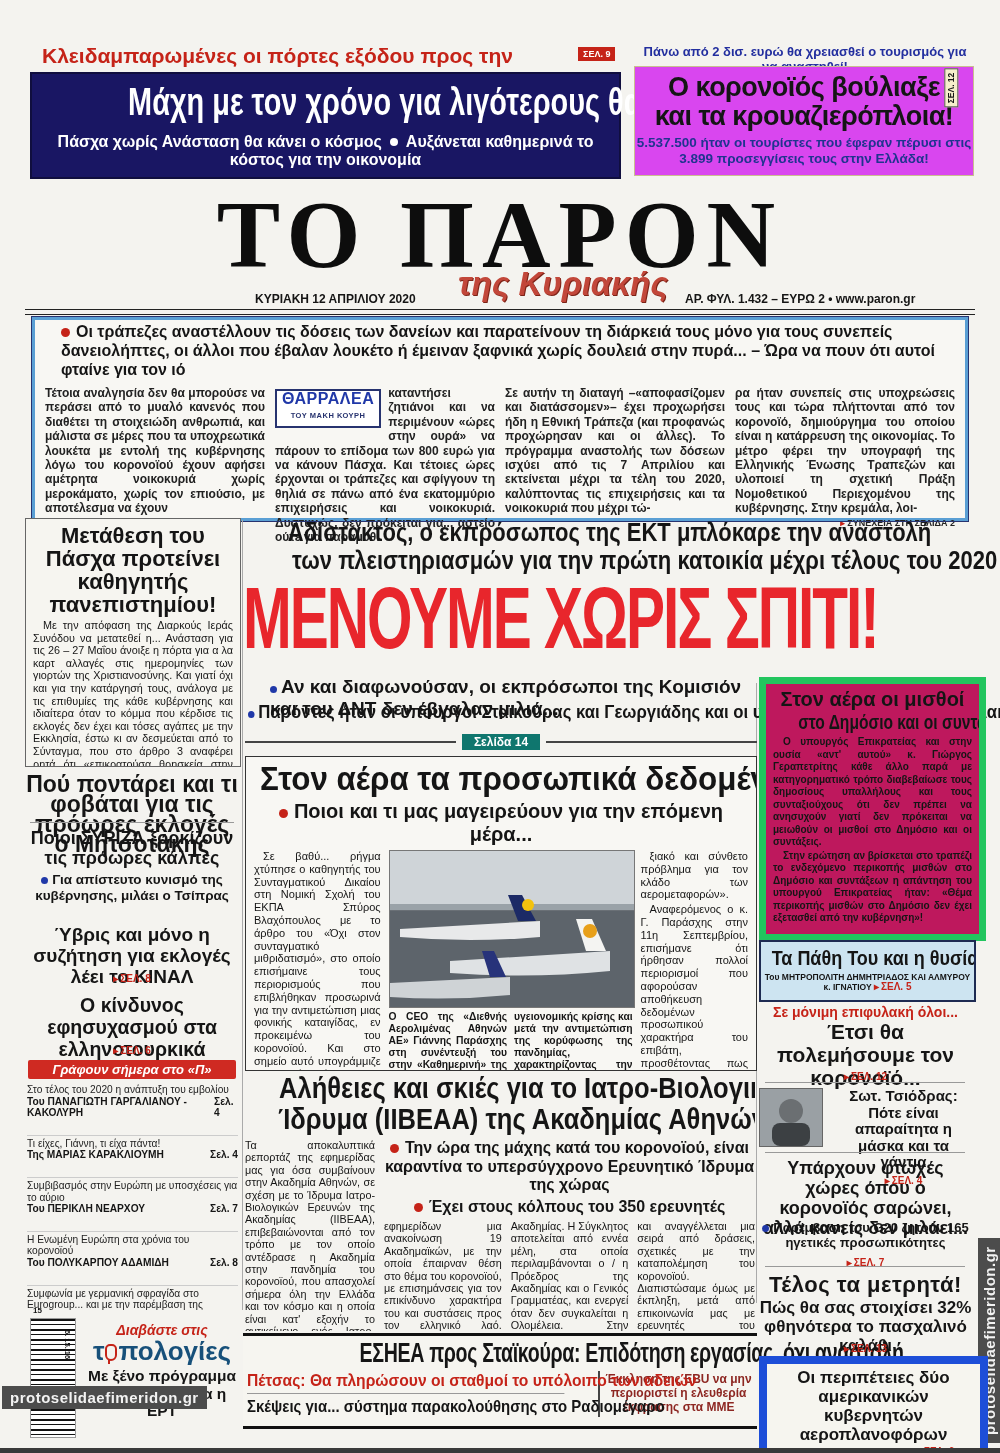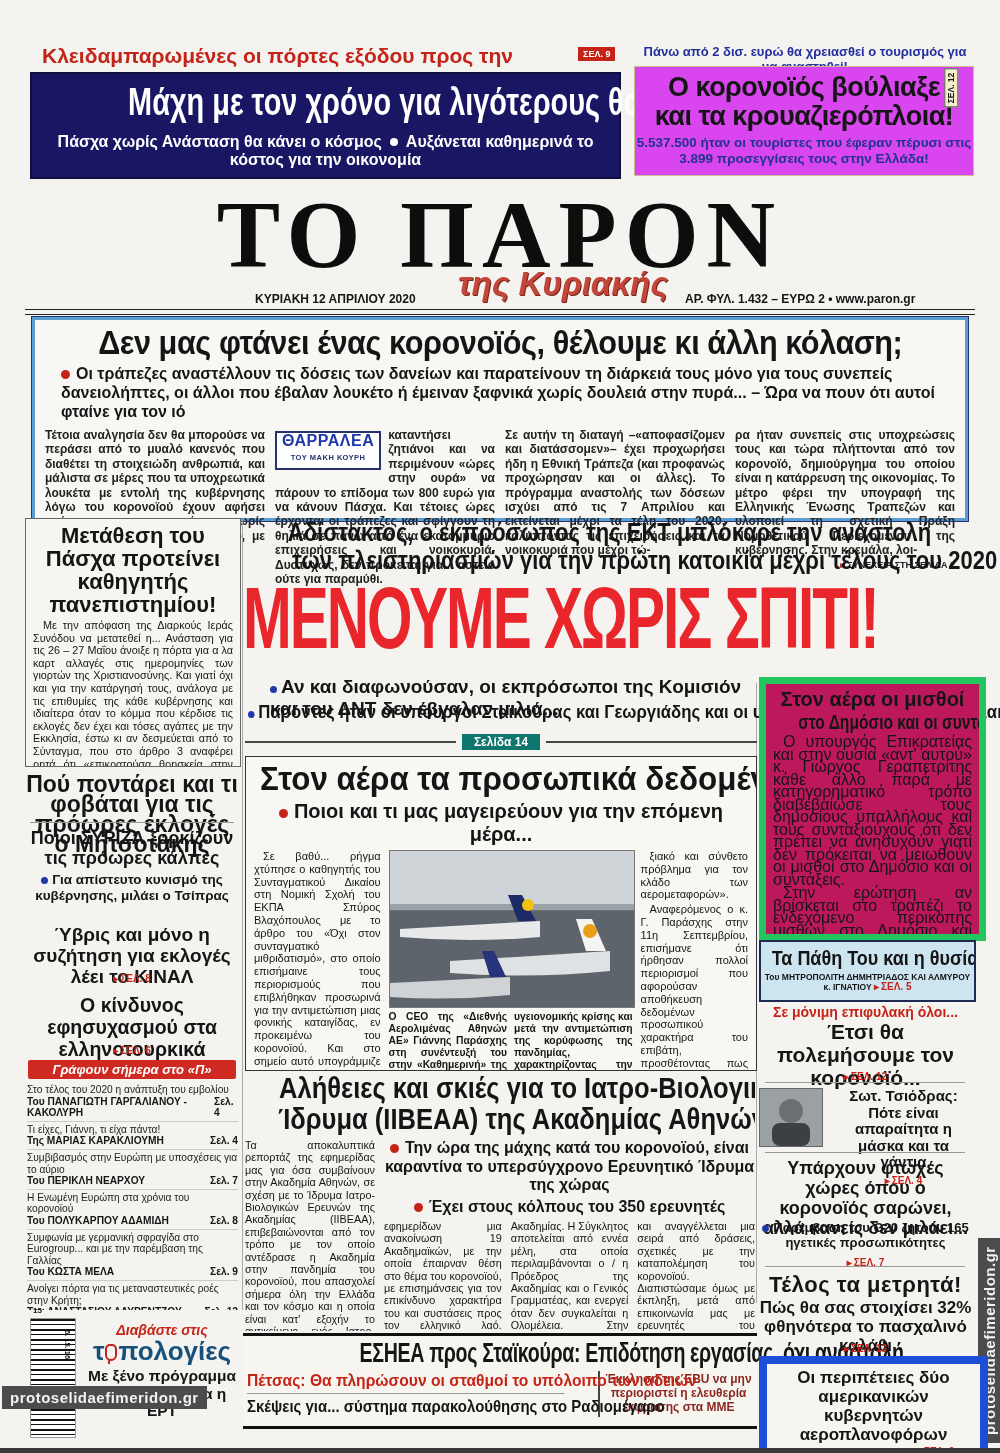--- a/index.html
+++ b/index.html
@@ -66,21 +66,21 @@
   .bdot{display:inline-block;width:7px;height:7px;border-radius:50%;background:#2038a8;margin-right:4px;}
   #sb3k{left:25px;top:906px;width:214px;font-size:13.5px;font-weight:bold;color:#c52318;text-align:center;}
   #sb3{left:25px;top:924px;width:214px;font-size:19px;line-height:21px;}
   .pref{color:#c52318;font-weight:bold;font-size:10px;}
   .pref::before{content:"▸";margin-right:2px;}
   #sb3p{left:25px;top:968px;width:214px;text-align:center;}
   #sb4{left:25px;top:994px;width:214px;font-size:19.5px;line-height:22px;}
   #sb4p{left:25px;top:1040px;width:214px;text-align:center;}
   #contrib-banner{left:28px;top:1060px;width:208px;background:#cf2a22;color:#fff;font-size:13px;font-weight:bold;font-style:italic;text-align:center;padding:2px 0;border-radius:2px;}
   #contrib{left:27px;top:1082px;width:211px;height:228px;overflow:hidden;font-size:10.2px;line-height:11.6px;}
-  #contrib .it{border-bottom:1px solid #ccc;padding:2px 0 2px;}
+  #contrib .it{border-bottom:1px solid #ccc;padding:2px 0 16px;}
   #contrib .ti{color:#222;}
   #contrib .au{font-weight:bold;display:flex;justify-content:space-between;}
   #contrib .au .pg{font-weight:bold;}
 
   
   #barcode{left:30px;top:1318px;width:44px;height:118px;background:#fff;border:1px solid #999;
     background-image:repeating-linear-gradient(to bottom,#111 0 2px,#fff 2px 5px,#111 5px 6px,#fff 6px 10px);}
   #barcode-num{left:33px;top:1306px;font-size:8px;font-weight:bold;}
   #barcode-side{left:72px;top:1330px;font-size:7.5px;font-weight:bold;transform:rotate(90deg);transform-origin:left top;}
   #typogies{left:82px;top:1322px;width:160px;text-align:center;}
@@ -134,21 +134,21 @@
   #esiea-l{width:345px;padding-left:4px;}
   #esiea-l .r1{color:#c52318;font-size:17px;font-weight:bold;border-bottom:1px solid #999;padding-bottom:2px;white-space:nowrap;transform:scaleX(.92);transform-origin:left;}
   #esiea-l .r2{font-size:17px;font-weight:bold;margin-top:3px;white-space:nowrap;transform:scaleX(.88);transform-origin:left;}
   #esiea-r{flex:1;border-left:2px solid #444;margin-left:6px;padding:1px 4px 0;text-align:center;font-size:12px;line-height:14px;font-weight:bold;color:#8d2722;}
 
   
   #sal-box{left:759px;top:677px;width:213px;height:250px;border:7px solid #22c55e;background:#be185d;overflow:hidden;}
   #sal-box .t{text-align:center;font-weight:bold;margin-top:4px;}
   #sal-box .t .l1{font-size:20px;}
   #sal-box .t .l2{font-size:20px;white-space:nowrap;transform:scaleX(.78);}
-  #sal-box .b{font-size:16px;line-height:12.5px;font-weight:normal;text-align:justify;margin:2px 7px 0;}
+  #sal-box .b{font-size:10px;line-height:12.5px;font-weight:bold;text-align:justify;margin:2px 7px 0;}
   #sal-box .b p{margin:0 0 1px;text-indent:10px;}
   #pathi{left:759px;top:940px;width:213px;height:58px;background:#cde4f1;border:2px solid #1d2a52;text-align:center;overflow:hidden;}
   #pathi .t{font-size:20px;font-weight:bold;white-space:nowrap;transform:scaleX(.9);margin-top:5px;}
   #pathi .a{font-size:8.5px;font-weight:bold;line-height:10px;margin-top:2px;}
   #alertk{left:759px;top:1004px;width:213px;font-size:14px;font-weight:bold;color:#c52318;text-align:center;}
   #fight{left:759px;top:1020px;width:213px;font-size:21px;line-height:23px;font-weight:bold;text-align:center;}
   #fightp{left:759px;top:1066px;width:213px;text-align:center;}
   #rl1{left:765px;top:1082px;width:200px;}
   #tsio{left:759px;top:1088px;width:213px;display:flex;gap:12px;}
   #tsio-photo{width:62px;height:57px;background:linear-gradient(#bbb,#888);border:1px solid #666;position:relative;overflow:hidden;flex:none;}
@@ -192,21 +192,20 @@
 
   <div class="abs" id="mast-title">ΤΟ ΠΑΡΟΝ</div>
   <div class="abs" id="mast-row">
     <div id="mast-date">ΚΥΡΙΑΚΗ 12 ΑΠΡΙΛΙΟΥ 2020</div>
     <div id="mast-ed">της Κυριακής</div>
     <div id="mast-issue">ΑΡ. ΦΥΛ. 1.432  –  ΕΥΡΩ 2 • www.paron.gr</div>
   </div>
   <div class="abs" id="mast-rule"></div>
 
   <div class="abs" id="lead-box">
-    <div class="h"><span class="sx">Δεν μας φτάνει ένας κορονοϊός, θέλουμε κι άλλη κόλαση;</span></div>
     <div class="deck"><span class="rdot"></span><span>Οι τράπεζες αναστέλλουν τις δόσεις των δανείων και παρατείνουν τη διάρκειά τους μόνο για τους συνεπείς δανειολήπτες, οι άλλοι που έβαλαν λουκέτο ή έμειναν ξαφνικά χωρίς δουλειά στην πυρά... – Ώρα να πουν ότι αυτοί φταίνε για τον ιό</span></div>
     <div id="lead-cols">
       <div>Τέτοια αναλγησία δεν θα μπορούσε να περάσει από το μυαλό κανενός που διαθέτει τη στοιχειώδη ανθρωπιά, και μάλιστα σε μέρες που τα υποχρεωτικά λουκέτα με εντολή της κυβέρνησης λόγω του κορονοϊού έχουν αφήσει αμέτρητα νοικοκυριά χωρίς μεροκάματο, χωρίς τον επιούσιο, με αποτέλεσμα να έχουν</div>
       <div>
         <span id="tharralea">
           <span class="t1">ΘΑΡΡΑΛΕΑ</span><br>
           <span class="t2">ΤΟΥ ΜΑΚΗ ΚΟΥΡΗ</span>
         </span>
         <span>καταντήσει ζητιάνοι και να περιμένουν «ώρες στην ουρά» να πάρουν το επίδομα των 800 ευρώ για να κάνουν Πάσχα. Και τέτοιες ώρες έρχονται οι τράπεζες και σφίγγουν τη θηλιά σε πάνω από ένα εκατομμύριο επιχειρήσεις και νοικοκυριά. Δυστυχώς, δεν πρόκειται για... αστείο ούτε για παραμύθι.</span>
       </div>

